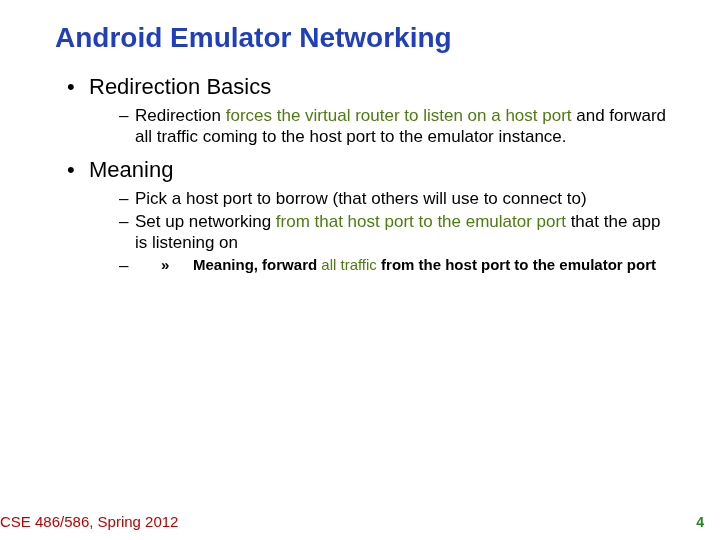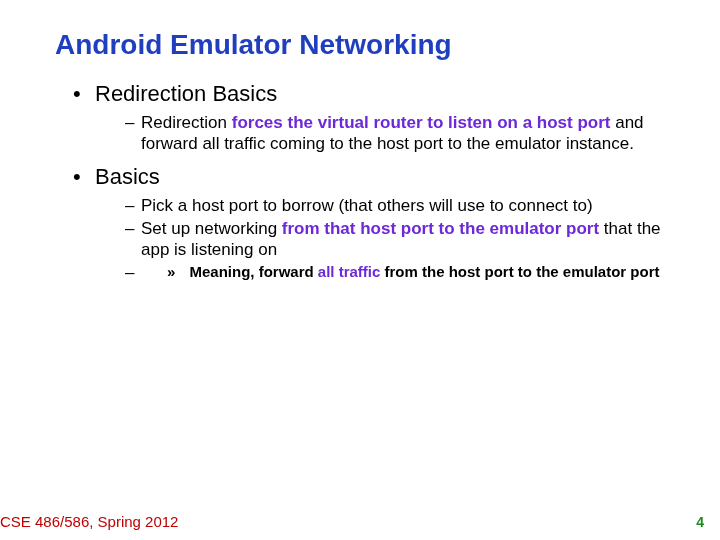--- a/index.html
+++ b/index.html
@@ -16,25 +16,25 @@
     box-sizing: border-box;
     width: 720px;
     height: 540px;
     padding: 18px 40px 0 55px;
     position: relative;
   }
   .title {
     font-size: 28px;
     font-weight: bold;
     color: #1f3fbf;
-    margin: 11px 0 20px 0;
+    margin: 4px 0 20px 0;
   }
   ul.top {
     list-style: none;
-    margin: 14px;
+    margin: 8px;
     padding: 0;
     font-size: 22px;
   }
   ul.top > li {
     position: relative;
     padding-left: 26px;
     margin-bottom: 4px;
   }
   ul.top > li::before {
     content: "•";
@@ -75,22 +75,22 @@
     position: relative;
     padding-left: 16px;
   }
   ul.subsub > li::before {
     content: "»";
     position: absolute;
     left: 0;
     top: 0;
   }
   .accent-green {
-    color: #6d28d9;
-    font-weight: bold;
+    color: #4d7c0f;
+    font-weight: normal;
   }
   .footer {
     position: absolute;
     left: 0;
     bottom: 10px;
     width: 720px;
     text-align: left;
     font-size: 15px;
     color: #c00000;
   }
@@ -114,21 +114,21 @@
     <li>
       <span>Redirection Basics</span>
       <ul class="sub">
         <li>
           <span>Redirection </span><span class="accent-green">forces the virtual router to listen on a host port</span><span> and forward all traffic coming to the host port to the emulator instance.</span>
         </li>
       </ul>
     </li>
 
     <li>
-      <span>Basics</span>
+      <span>Meaning</span>
       <ul class="sub">
         <li>Pick a host port to borrow (that others will use to connect to)</li>
         <li>
           <span>Set up networking </span><span class="accent-green">from that host port to the emulator port</span><span> that the app is listening on</span>
         </li>
         <li>
           <ul class="subsub">
             <li>
               <span>Meaning, forward </span><span class="accent-green">all traffic</span><span> from the host port to the emulator port</span>
             </li>

